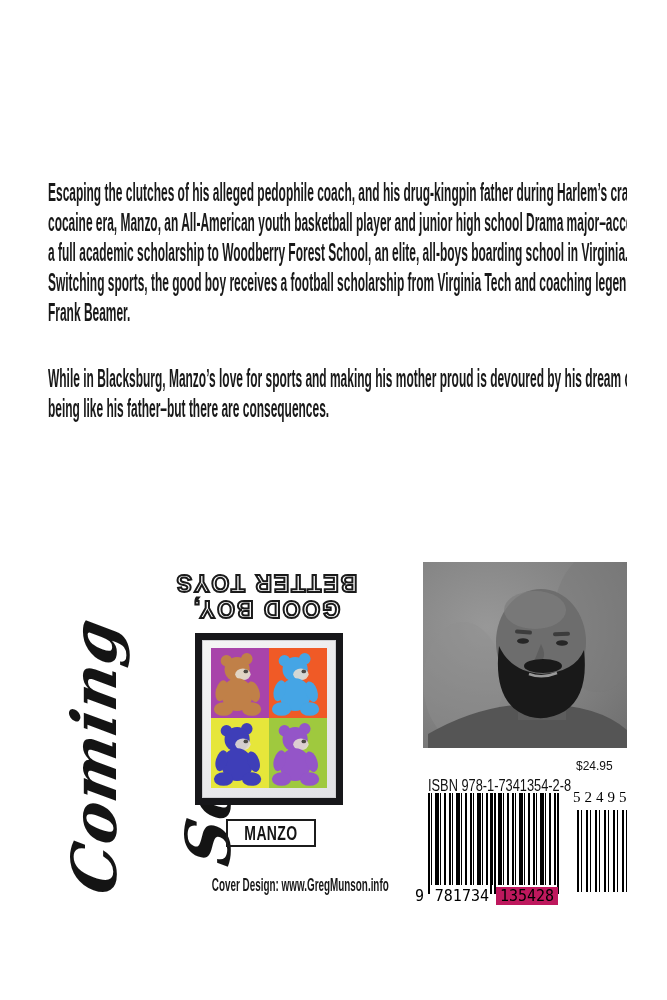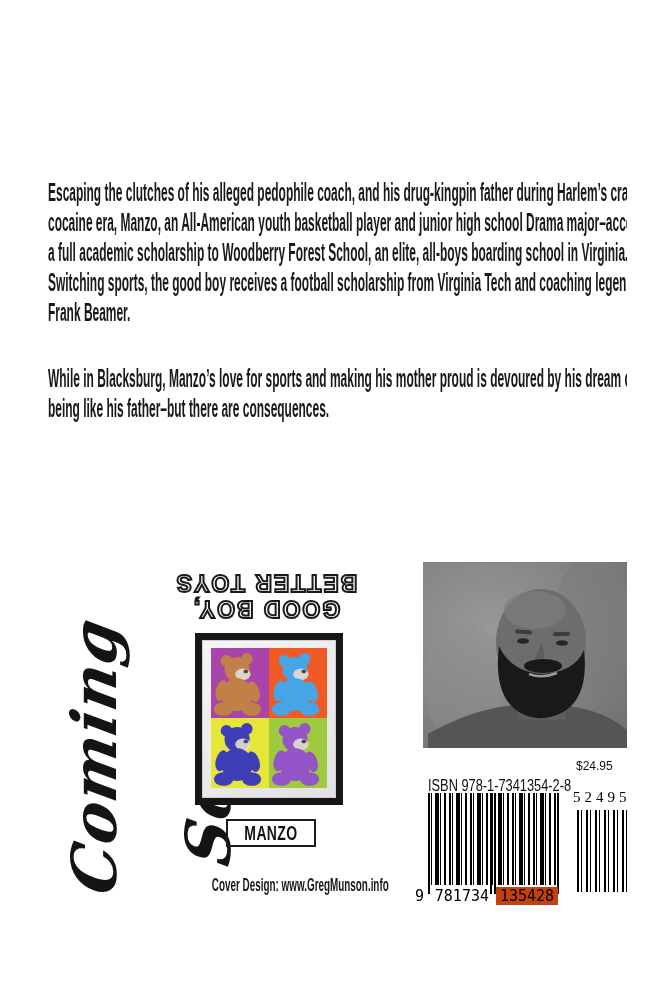--- a/index.html
+++ b/index.html
@@ -56,21 +56,21 @@
   .ean{position:absolute;left:417px;top:793px;width:145px;height:113px;background:#fff;}
   .ean-bars{position:absolute;left:11px;right:3px;top:0;height:92px;
     background:repeating-linear-gradient(90deg,#000 0 2px,#fff 2px 3px,#000 3px 4px,#fff 4px 7px,
                #000 7px 11px,#fff 11px 12px,#000 12px 13px,#fff 13px 16px,#000 16px 18px,#fff 18px 21px);}
   .guard{position:absolute;top:0;width:2px;height:101px;background:#000;}
   .g-l{left:11px;} .g-m1{left:73px;} .g-m2{left:77px;} .g-r{left:140px;}
   .ean-digits{position:absolute;top:92px;left:0;right:0;height:20px;
               font-family:"DejaVu Sans Mono",monospace;font-size:15px;color:#000;}
   .ean-digits .d0{position:absolute;left:-2px;top:2px;}
   .ean-digits .d1{position:absolute;left:15px;width:57px;top:2px;background:#fff;text-align:right;}
-  .ean-digits .d2{position:absolute;left:79px;width:62px;top:2px;background:#c2410c;text-align:center;}
+  .ean-digits .d2{position:absolute;left:79px;width:62px;top:2px;background:#be185d;text-align:center;}
 
   .supp{position:absolute;left:573px;top:789px;width:74px;}
   .supp-code{font-family:Liberation Serif, serif;font-size:15px;color:#000;
              letter-spacing:4px;white-space:nowrap;}
   .supp-bars{margin-top:4px;margin-left:4px;width:62px;height:82px;
     background:repeating-linear-gradient(90deg,#000 0 2px,#fff 2px 4px,#000 4px 5px,#fff 5px 9px);}
 
   .defs-holder{position:absolute;width:0;height:0;overflow:hidden;}
 </style>
 </head>

